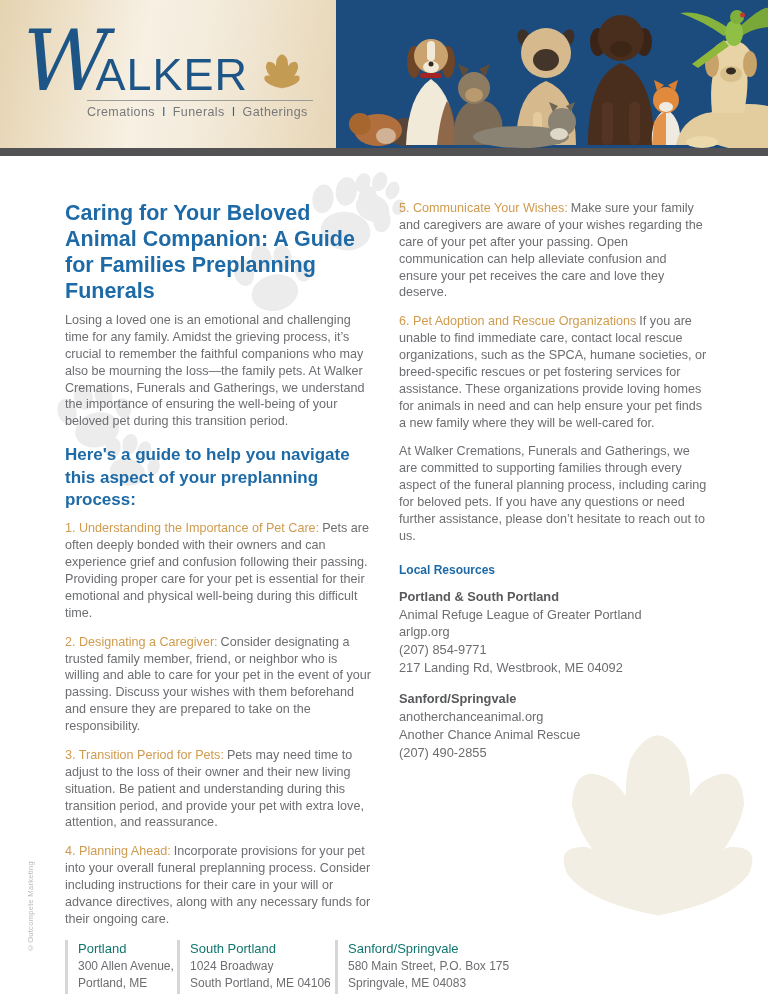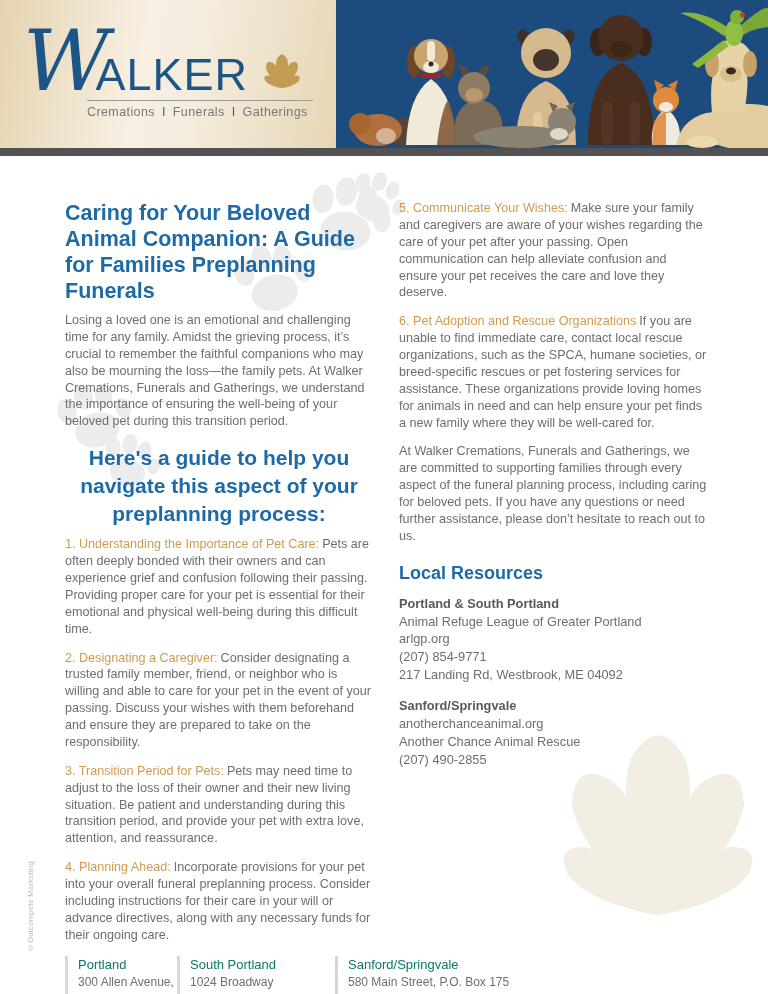--- a/index.html
+++ b/index.html
@@ -29,23 +29,23 @@
   .paw{fill:#ececec;}
   .fan-wm{fill:#f3eee3;}
 
   
   .main{flex:1;position:relative;z-index:1;padding:44px 61px 0 65px;}
   .cols{display:flex;gap:26px;}
   .col{width:308px;flex:none;}
   h1.title{font-size:21.5px;color:#1d6aa6;font-weight:bold;line-height:1.21;margin:0 0 8px;}
   .col p{font-size:12.6px;color:#6d6e71;line-height:1.34;margin:0 0 12px;}
   .col p.intro{margin-bottom:14px;}
-  h2.guide{font-size:21px;color:#1d6aa6;font-weight:bold;line-height:1.32;margin:4px 0 9px;text-align:center;}
+  h2.guide{font-size:17px;color:#1d6aa6;font-weight:bold;line-height:1.32;margin:4px 0 9px;}
   .step-label{color:#cf9b4e;font-weight:normal;margin-right:3px;}
-  h3.resources{font-size:18px;color:#1d6aa6;font-weight:bold;margin:18px 0 11px;}
+  h3.resources{font-size:12px;color:#1d6aa6;font-weight:bold;margin:18px 0 11px;}
   .resource{margin-bottom:13px;}
   .res-name{font-size:12.8px;font-weight:bold;color:#58595b;line-height:1.4;}
   .res-line{font-size:12.8px;color:#6d6e71;line-height:1.4;}
 
   
   .footer{flex:none;position:relative;z-index:1;padding:0 61px 8px 65px;}
   .f-cols{display:flex;margin-bottom:15px;}
   .f-col{box-sizing:border-box;border-left:3px solid #d6d6d4;padding-left:10px;}
   .f-col.c1{width:112px;}
   .f-col.c2{width:158px;}

